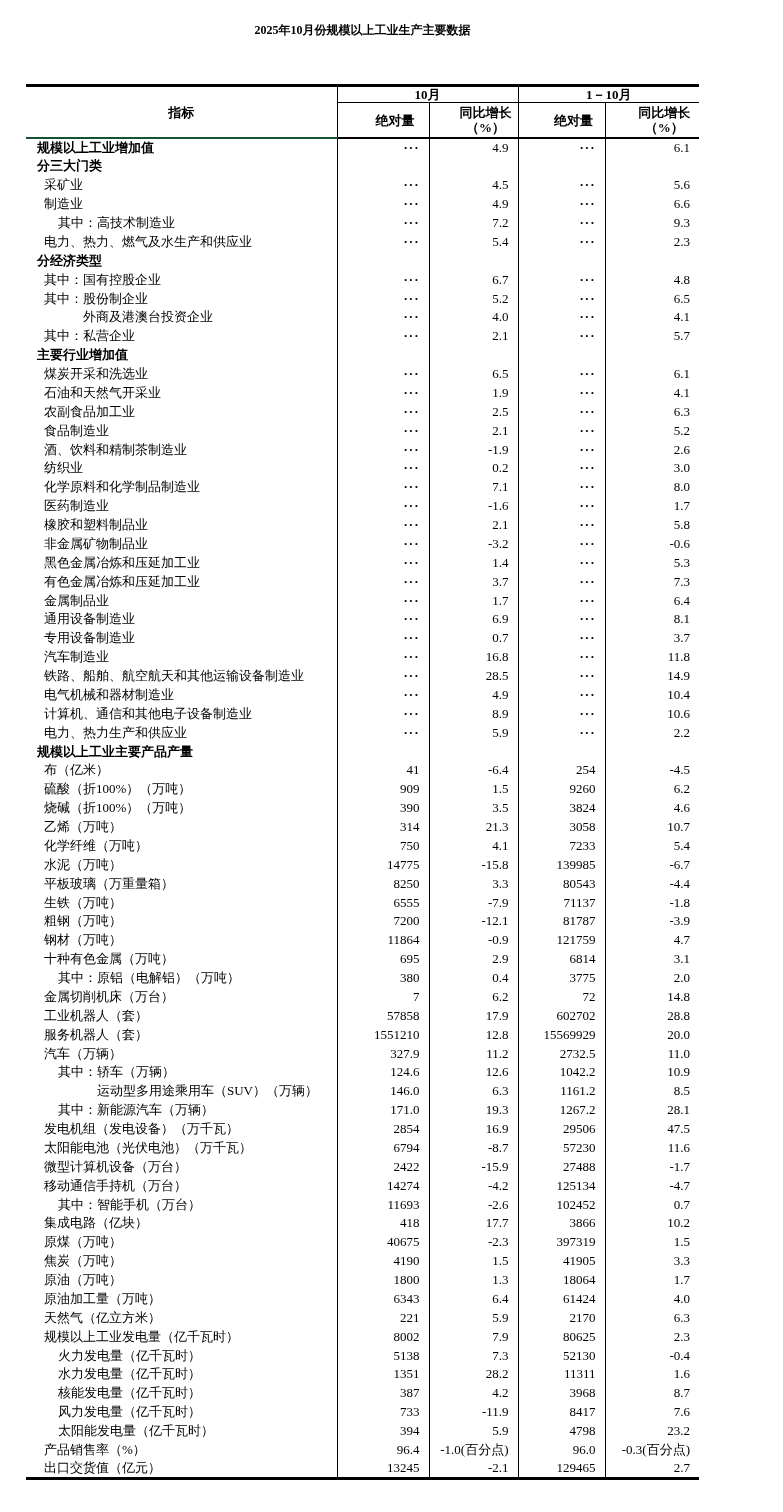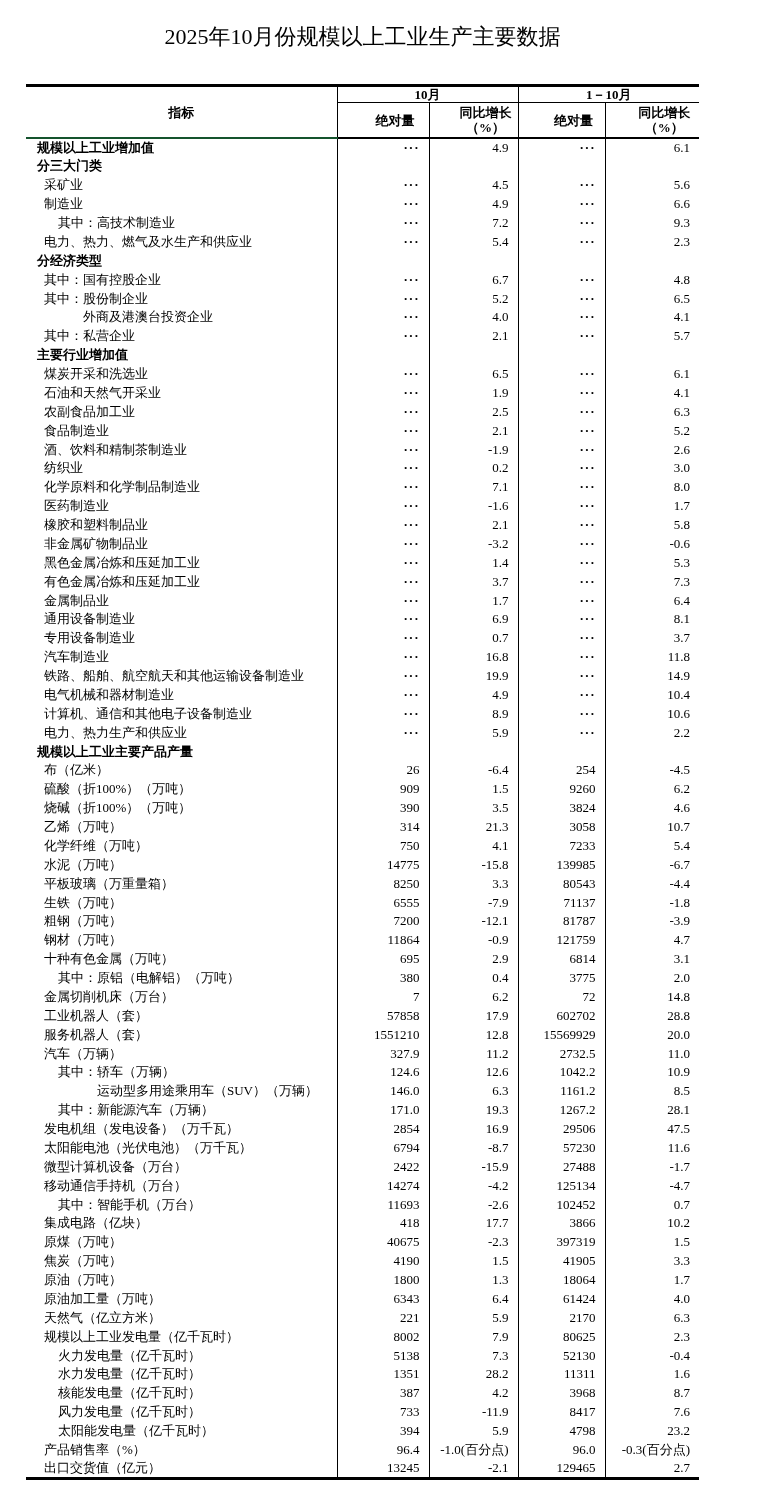--- a/index.html
+++ b/index.html
@@ -9,22 +9,22 @@
     background:#ffffff;
     font-family:"Liberation Serif","DejaVu Serif",serif;
     color:#000;
     overflow:hidden;
   }
   .title{
     position:absolute;
     left:26px;top:22px;width:673px;
     margin:0;
     text-align:center;
-    font-size:22px;
-    font-weight:normal;
+    font-size:12px;
+    font-weight:bold;
     color:#000;
   }
   table.stats{
     position:absolute;
     left:26px;top:84px;
     width:673px;
     border-collapse:collapse;
     table-layout:fixed;
     border-top:3px solid #000;
     border-bottom:3px solid #000;
@@ -314,21 +314,21 @@
         <tr>
           <td class="label ind1">汽车制造业</td>
           <td class="num bdr dots">···</td>
           <td class="num bdr">16.8</td>
           <td class="num bdr dots">···</td>
           <td class="num">11.8</td>
         </tr>
         <tr>
           <td class="label ind1">铁路、船舶、航空航天和其他运输设备制造业</td>
           <td class="num bdr dots">···</td>
-          <td class="num bdr">19.9</td>
+          <td class="num bdr">28.5</td>
           <td class="num bdr dots">···</td>
           <td class="num">14.9</td>
         </tr>
         <tr>
           <td class="label ind1">电气机械和器材制造业</td>
           <td class="num bdr dots">···</td>
           <td class="num bdr">4.9</td>
           <td class="num bdr dots">···</td>
           <td class="num">10.4</td>
         </tr>
@@ -348,21 +348,21 @@
         </tr>
         <tr>
           <td class="label ind0 bold">规模以上工业主要产品产量</td>
           <td class="num bdr"></td>
           <td class="num bdr"></td>
           <td class="num bdr"></td>
           <td class="num"></td>
         </tr>
         <tr>
           <td class="label ind1">布（亿米）</td>
-          <td class="num bdr">26</td>
+          <td class="num bdr">41</td>
           <td class="num bdr">-6.4</td>
           <td class="num bdr">254</td>
           <td class="num">-4.5</td>
         </tr>
         <tr>
           <td class="label ind1">硫酸（折100%）（万吨）</td>
           <td class="num bdr">909</td>
           <td class="num bdr">1.5</td>
           <td class="num bdr">9260</td>
           <td class="num">6.2</td>

